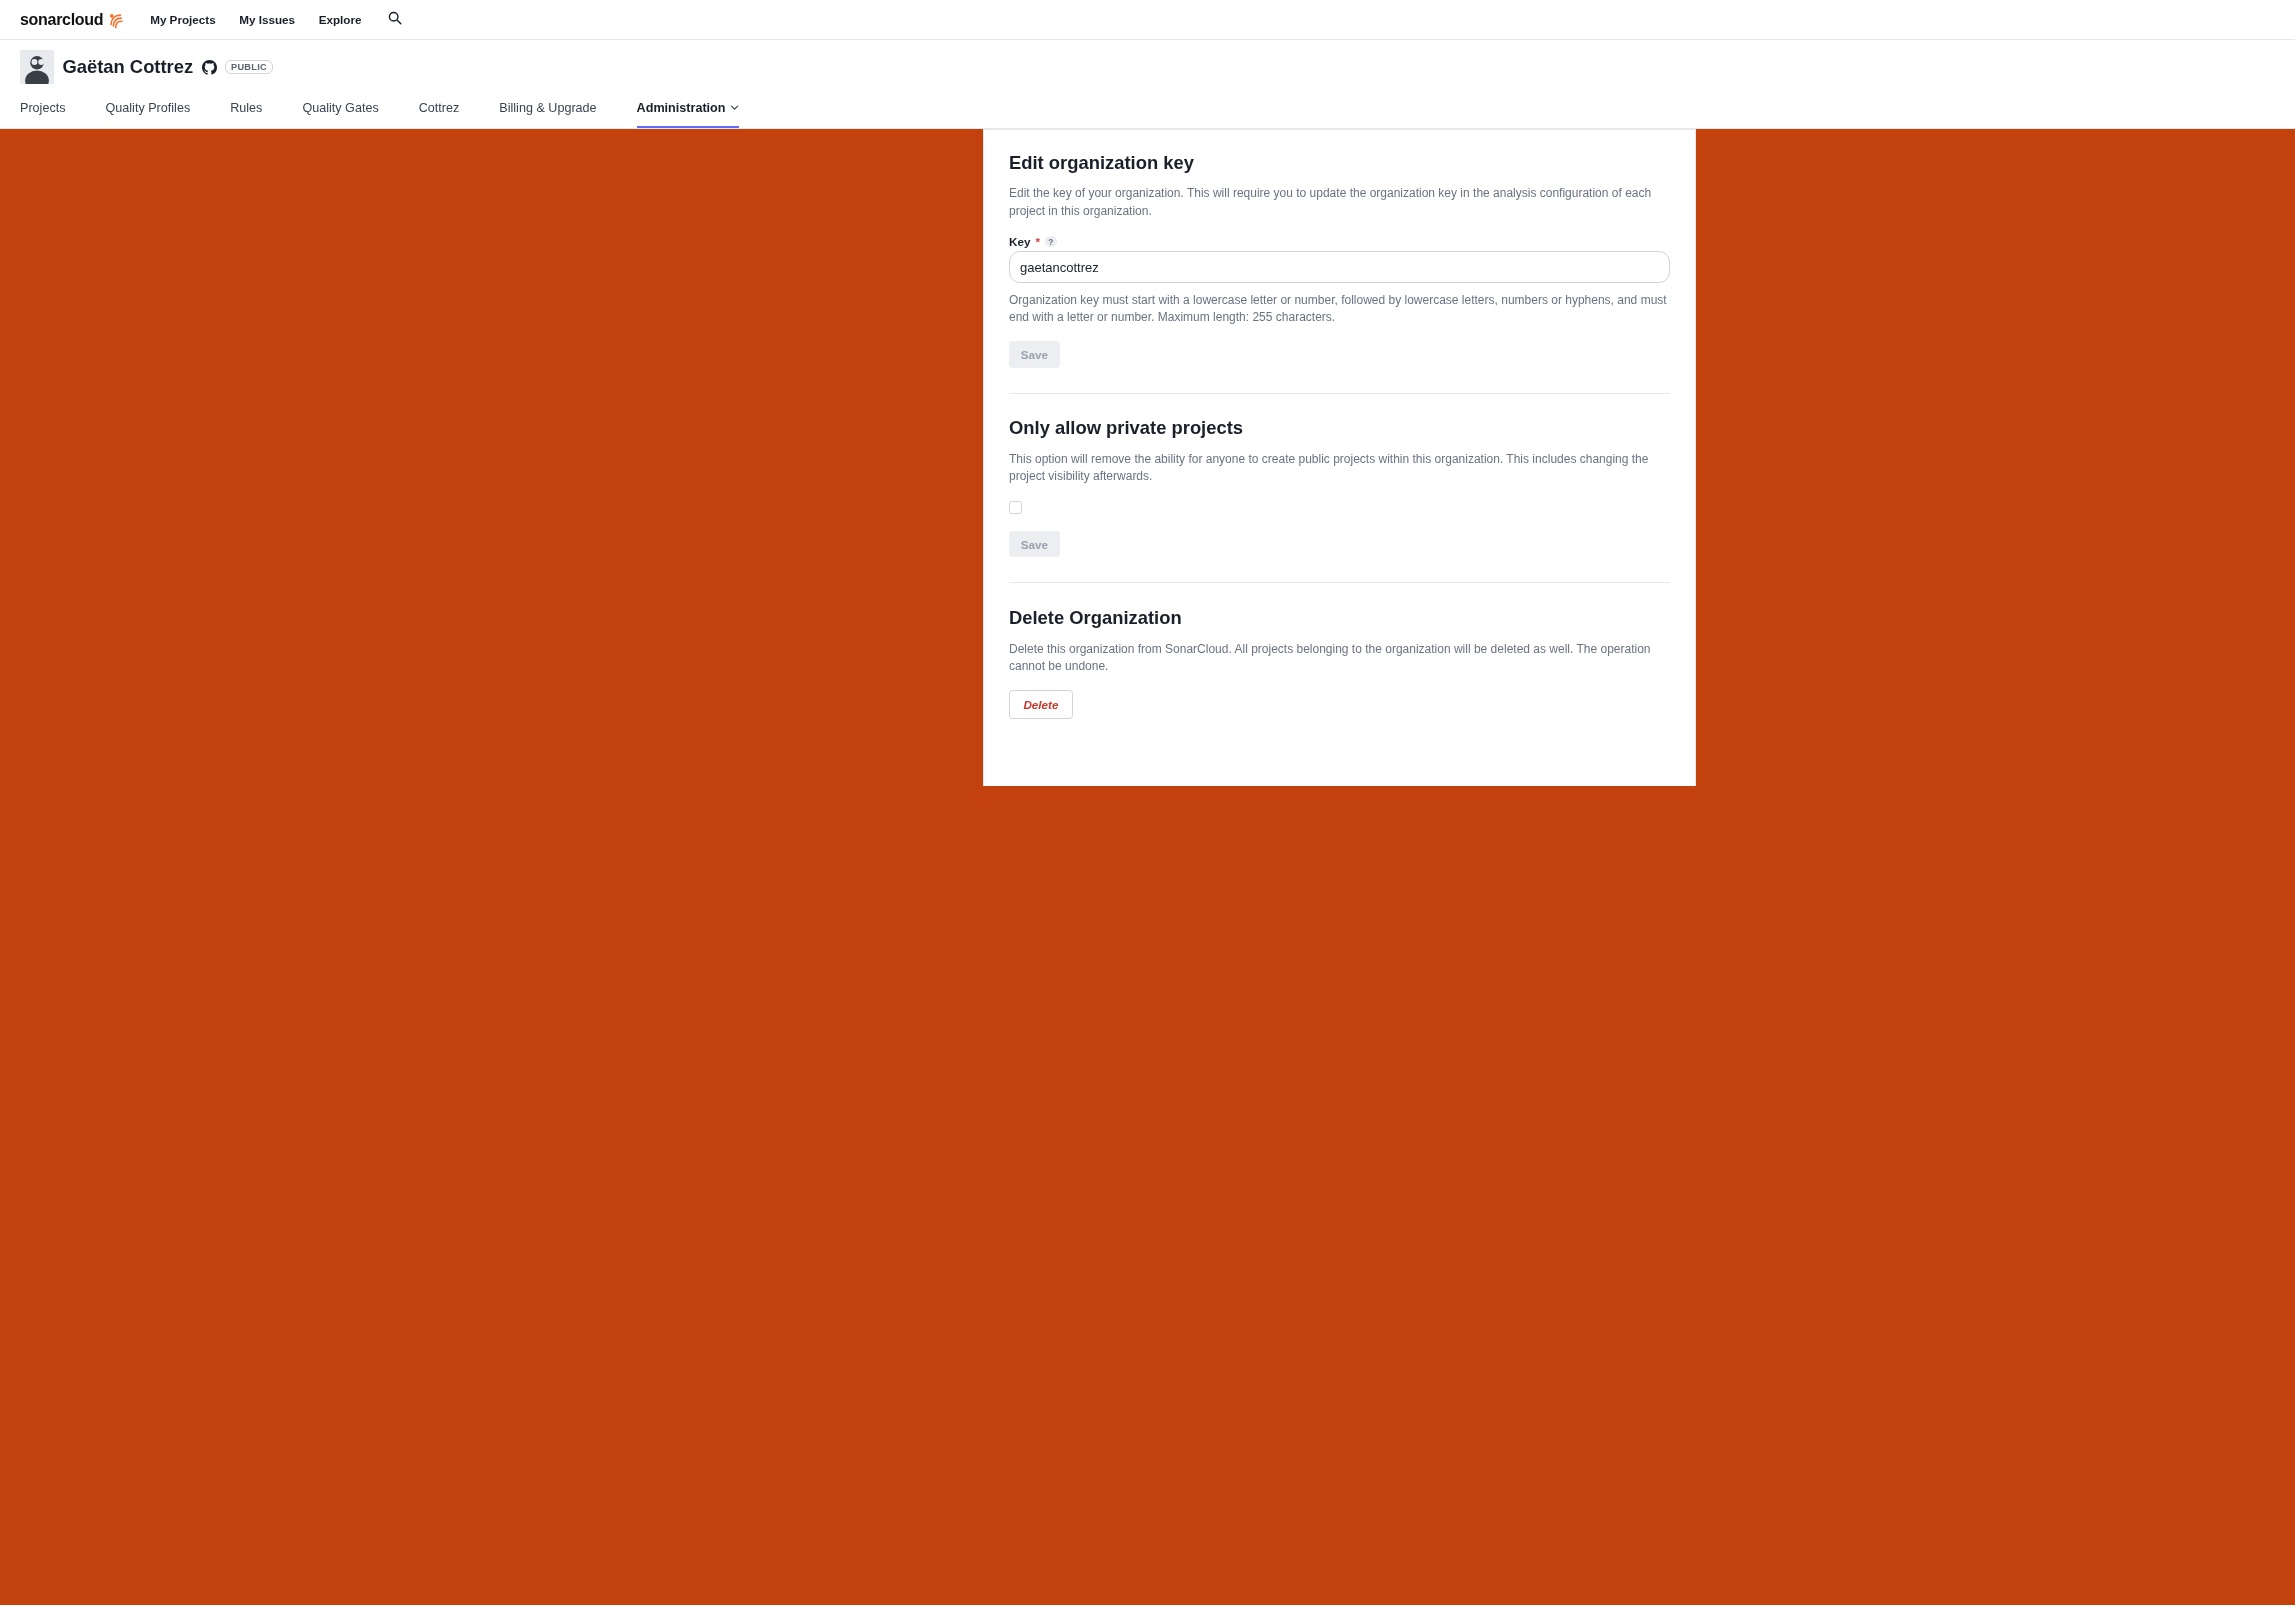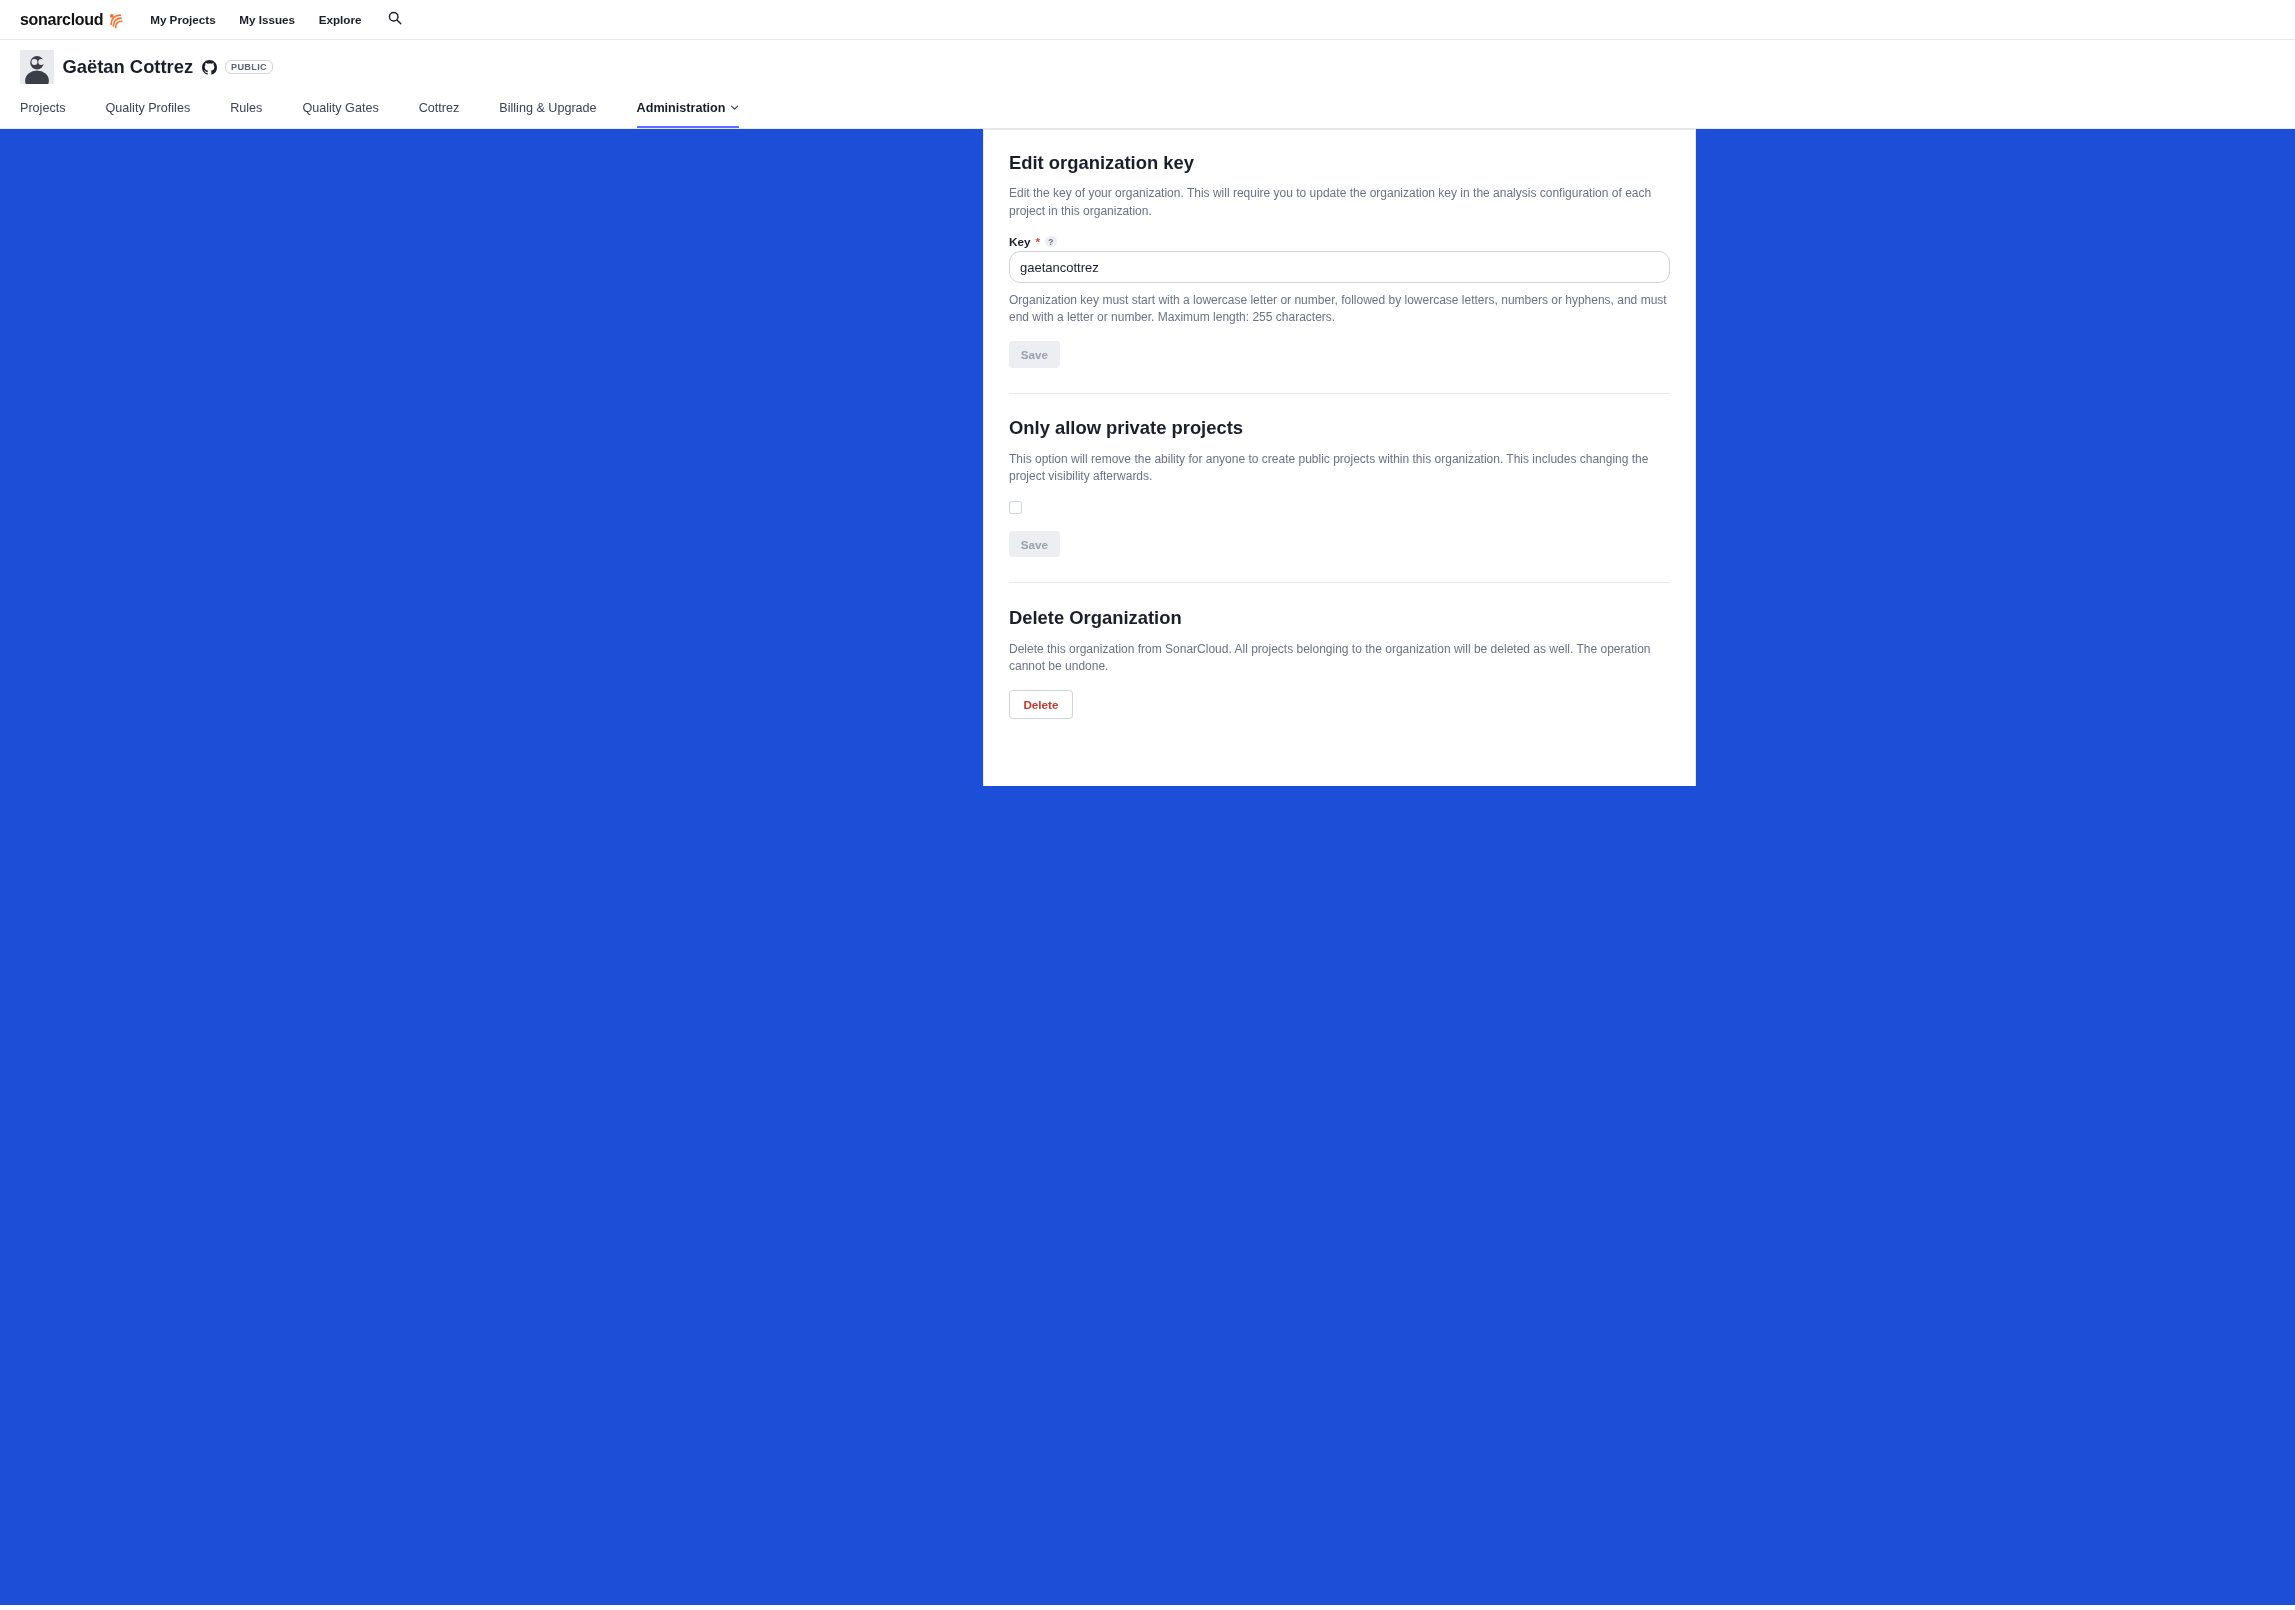--- a/index.html
+++ b/index.html
@@ -13,36 +13,36 @@
 .orgbar { padding: 10px 20px 0 20px; border-bottom: 0.8px solid #e6e8ea; }
 .org-header { display: flex; align-items: center; gap: 8.4px; margin-bottom: 6.7px; }
 .avatar { width: 34px; height: 34px; border-radius: 2.5px; background: #d9dde2; display: flex; align-items: center; justify-content: center; overflow: hidden; }
 .org-name { font-size: 18.4px; font-weight: 600; color: #1b1f2a; }
 .gh-icon { display: inline-flex; }
 .badge { border: 0.8px solid #cfd3da; border-radius: 6px; padding: 0.8px 5px; font-size: 9.2px; font-weight: 600; letter-spacing: 0.3px; color: #5b6470; }
 .orgtabs { display: flex; gap: 40px; margin-top: 8.4px; }
 .orgtabs a { text-decoration: none; color: #3b4351; font-size: 12.6px; padding: 8.4px 0 11.7px 0; display: inline-flex; align-items: center; gap: 4.2px; border-bottom: 2.5px solid transparent; margin-bottom: -0.8px; }
 .orgtabs a.active { color: #1b1f2a; font-weight: 600; border-bottom-color: #5b6cff; }
 .chev { display: inline-flex; }
-.content-wrap { background: #1d4ed8; min-height: calc(100vh - 134px); }
+.content-wrap { background: #c2410c; min-height: calc(100vh - 134px); }
 .content { max-width: 1097px; margin: 0 auto; display: flex; }
 .side-spacer { width: 384px; }
 .panel { flex: 1; background: #fff; border-left: 0.8px solid #e6e8ea; border-right: 0.8px solid #e6e8ea; padding: 0 25px 42px 25px; }
 .section { padding: 23.5px 0 25px 0; border-top: 0.8px solid #e6e8ea; }
 .section:first-child { border-top: none; padding-top: 15px; }
 .section h2 { font-size: 18.4px; font-weight: 700; color: #1b1f2a; margin-bottom: 11.7px; }
 .desc { color: #6a7282; font-size: 12px; line-height: 1.45; margin-bottom: 15px; }
 .field-label { font-weight: 600; font-size: 11.7px; color: #1b1f2a; margin-bottom: 3px; display: flex; align-items: center; gap: 5px; }
 .req { color: #d93b3b; font-weight: 700; }
 .help-circ { width: 11.7px; height: 11.7px; border-radius: 50%; background: #eceef2; color: #6a7282; font-size: 8.4px; display: inline-flex; align-items: center; justify-content: center; font-weight: 600; }
 .text-input { width: 100%; border: 0.8px solid #cfd3da; border-radius: 11px; padding: 7.5px 10px; font-size: 13px; color: #1b1f2a; outline: none; }
 .hint { color: #6a7282; font-size: 12px; line-height: 1.45; margin-top: 8.4px; }
 .btn { border: none; border-radius: 3.4px; padding: 6.7px 11.7px; font-size: 11.7px; font-weight: 600; cursor: pointer; }
 .btn-save { background: #eceef2; color: #9aa2ad; margin-top: 15px; }
-.btn-delete { background: #fff; border: 0.8px solid #cfd3da; color: #c9372c; padding: 6.7px 13.4px; }
+.btn-delete { background: #fff; border: 0.8px solid #cfd3da; color: #c9372c; padding: 6.7px 13.4px; font-style: italic; }
 .checkbox { width: 13.4px; height: 13.4px; border: 1.3px solid #cfd3da; border-radius: 2.5px; background: #fff; display: inline-block; cursor: pointer; }
 </style>
 </head>
 <body>
 
 <div class="topbar">
   <div class="logo">
     <span>sonarcloud</span>
     <span class="logo-icon">
       <svg width="18.4" height="17" viewBox="0 0 24 22">

